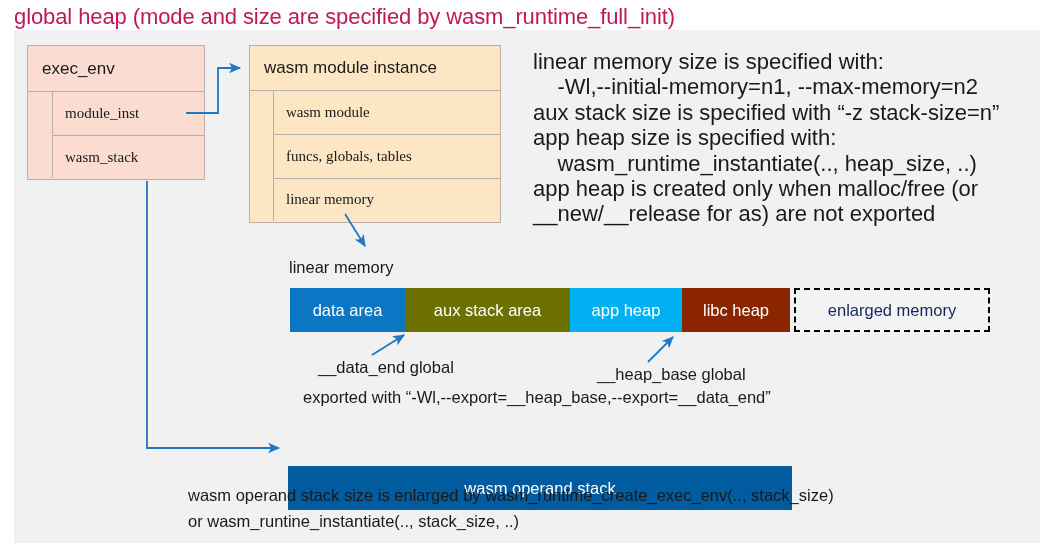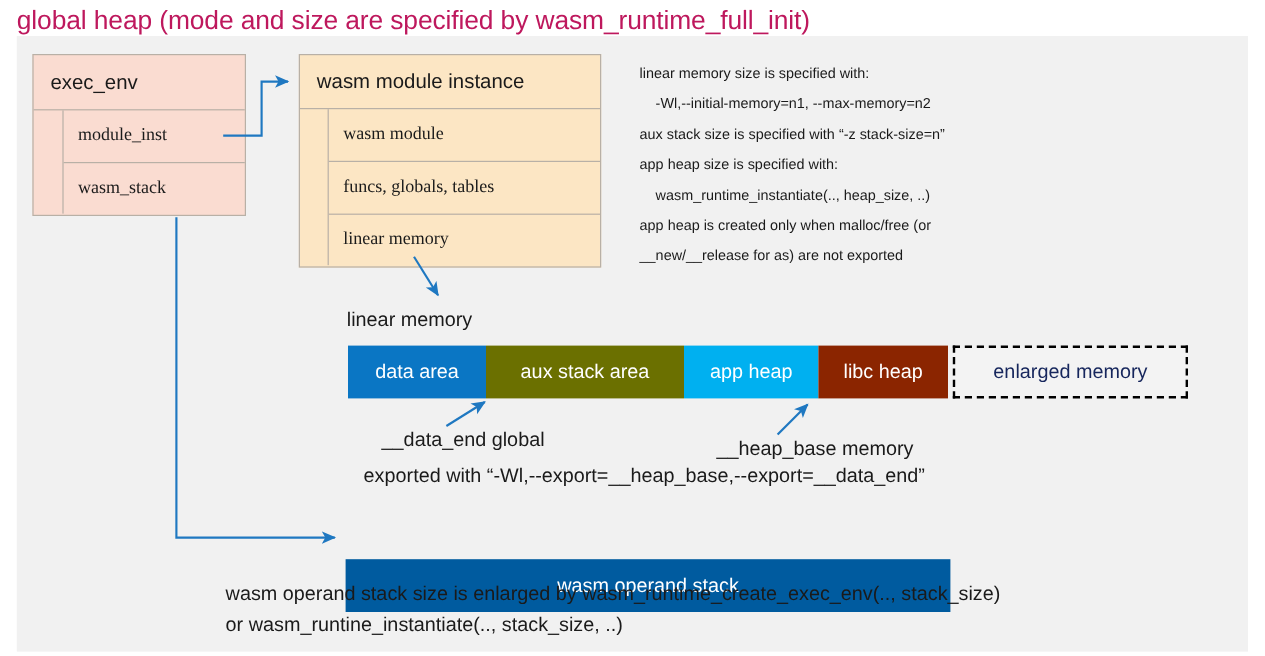--- a/index.html
+++ b/index.html
@@ -88,21 +88,21 @@
   #module-inst-box .struct-head { height: 45px; }
   #module-inst-box .struct-body { height: calc(100% - 46px); }
   #module-inst-box .struct-gutter { width: 24px; }
   #module-inst-box .struct-row { height: 33.3333%; }
   
   #info-text {
     position: absolute;
     left: 533px;
     top: 49px;
     width: 495px;
-    font-size: 12px;
+    font-size: 22px;
     line-height: 25.4px;
     color: #1a1a1a;
     white-space: pre;
   }
   
   #linmem-label {
     position: absolute;
     left: 289px;
     top: 258px;
     font-size: 16.5px;
@@ -220,21 +220,21 @@
 
   <div id="mem-bar">
     <div class="mem-seg" style="width: 115px; background: rgb(10, 118, 196);">data area</div>
     <div class="mem-seg" style="width: 165px; background: rgb(107, 112, 0);">aux stack area</div>
     <div class="mem-seg" style="width: 112px; background: rgb(0, 176, 240); text-align: right;">app heap</div>
     <div class="mem-seg" style="width: 108px; background: rgb(139, 37, 0);">libc heap</div>
     <div class="mem-seg dashed" style="width: 196px; background: rgb(243, 243, 243); color: rgb(22, 38, 92);">enlarged memory</div>
   </div>
 
   <div class="callout" id="data-end-label">__data_end global</div>
-  <div class="callout" id="heap-base-label">__heap_base memory</div>
+  <div class="callout" id="heap-base-label">__heap_base global</div>
   <div class="callout" id="exported-label">exported with “-Wl,--export=__heap_base,--export=__data_end”</div>
 
   <div id="operand-stack-box">wasm operand stack</div>
 
   <div id="bottom-text">wasm operand stack size is enlarged by wasm_runtime_create_exec_env(.., stack_size)
 or wasm_runtine_instantiate(.., stack_size, ..)</div>
 
   <svg id="connectors" viewBox="0 0 1054 547">
     <defs>
       <marker id="arrowhead" markerWidth="7" markerHeight="7" refX="6" refY="3.2" orient="auto" markerUnits="strokeWidth">

